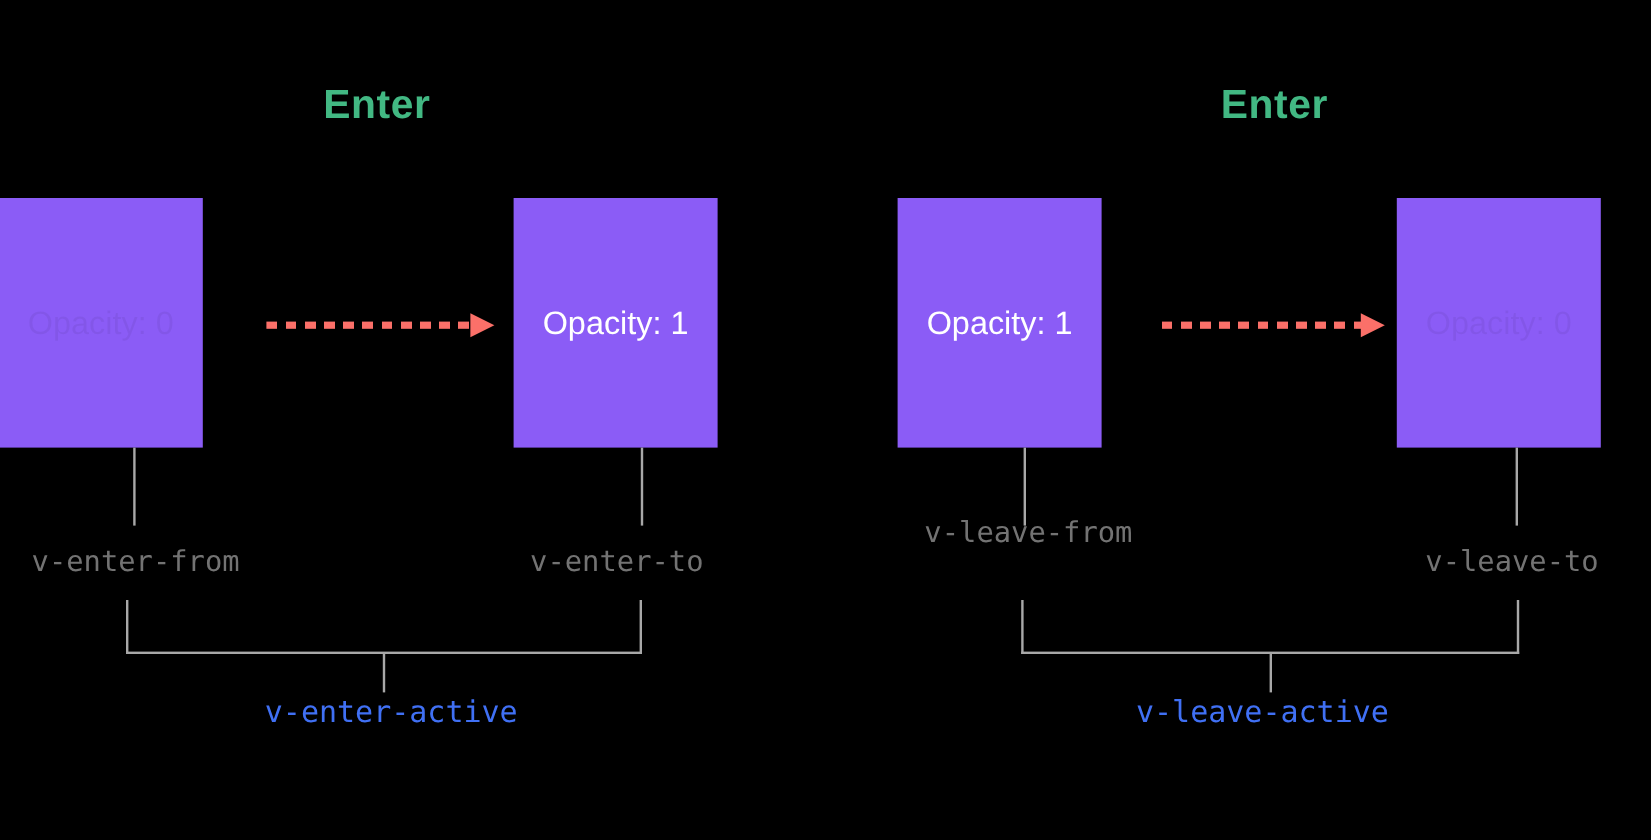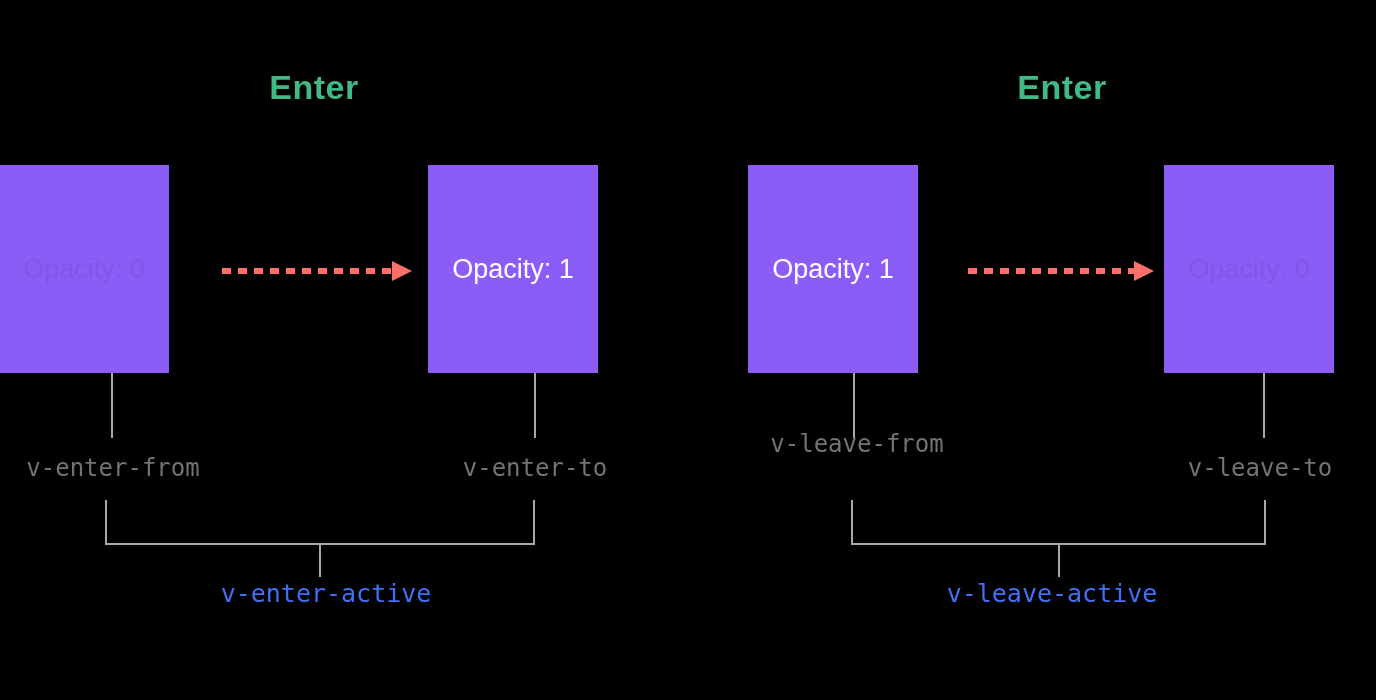--- a/index.html
+++ b/index.html
@@ -109,21 +109,21 @@
   .class-label {
     position: absolute;
     font-family: "DejaVu Sans Mono", "Liberation Mono", monospace;
     font-size: 24px;
     color: #737373;
     white-space: nowrap;
     transform: translateX(-50%);
     line-height: 1;
   }
   .label-enter-from { left: 113px;  top: 456px; }
-  .label-enter-to   { left: 535px;  top: 456px; }
+  .label-enter-to   { left: 514px;  top: 456px; }
   .label-leave-from { left: 857px;  top: 432px; }
   .label-leave-to   { left: 1260px; top: 456px; }
 
   .label-active {
     position: absolute;
     font-family: "DejaVu Sans Mono", "Liberation Mono", monospace;
     font-size: 25px;
     color: #4070f4;
     white-space: nowrap;
     transform: translateX(-50%);

